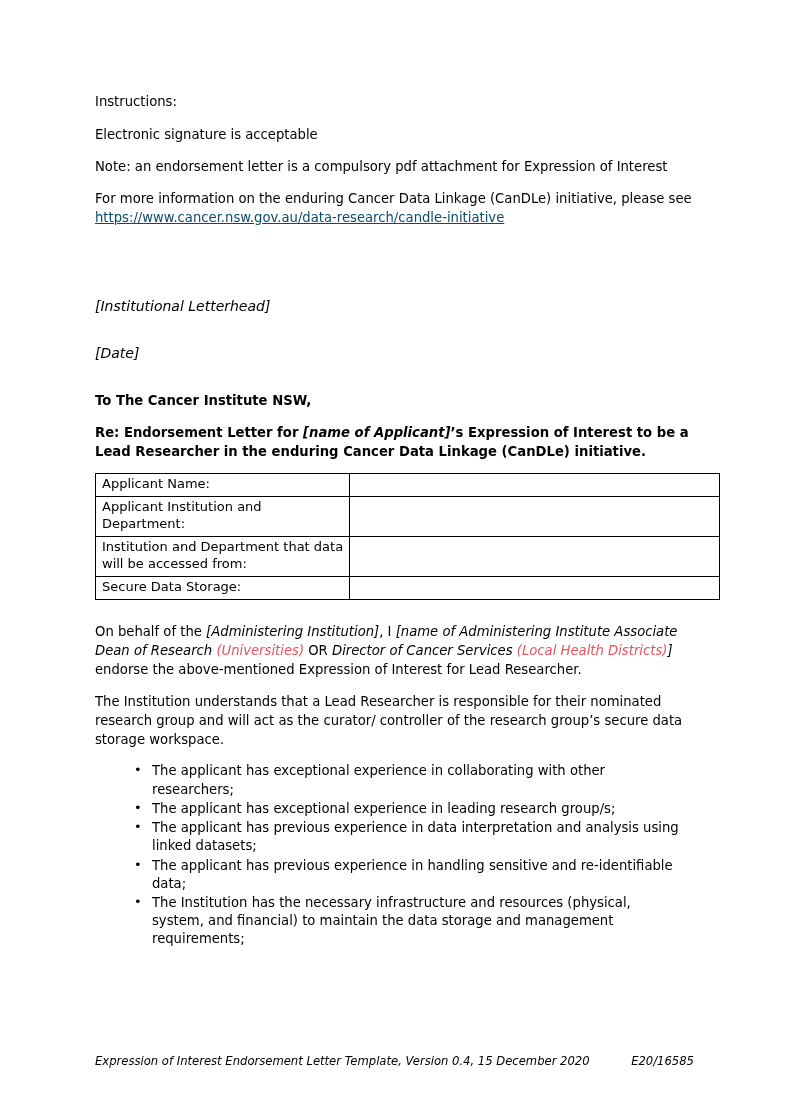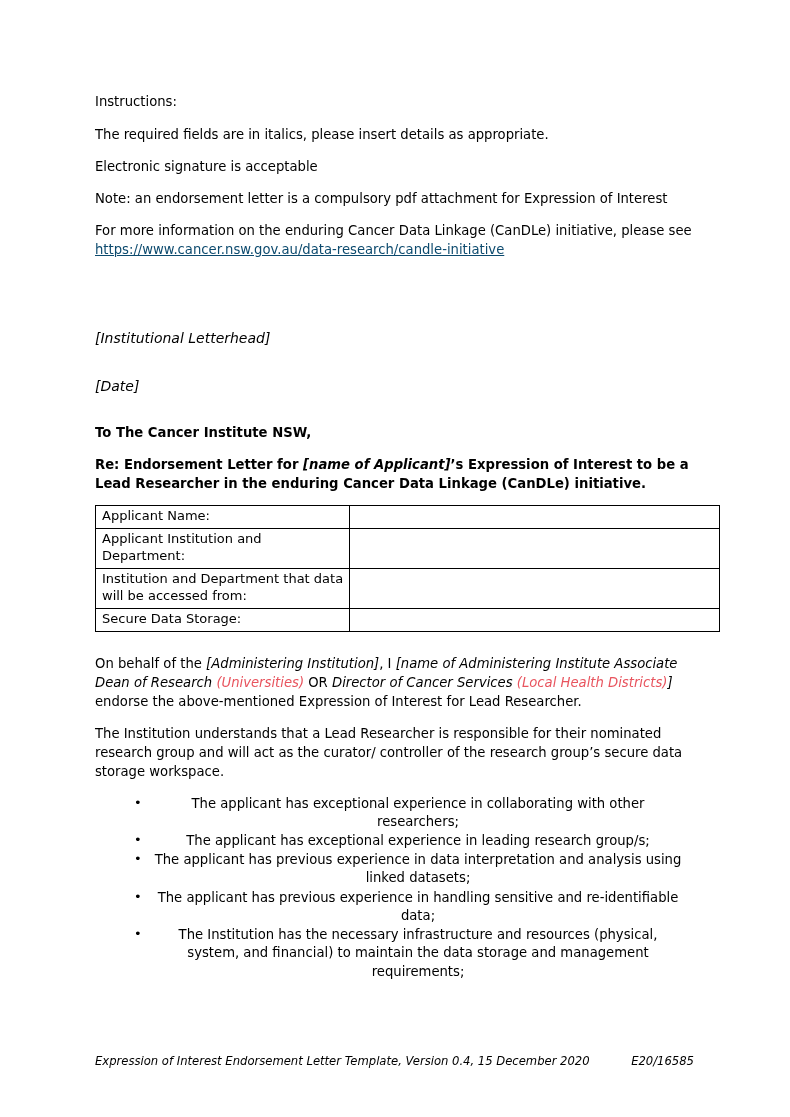--- a/index.html
+++ b/index.html
@@ -85,21 +85,20 @@
     line-height: 1.3;
     padding: 2px 5px 3px 6px;
     vertical-align: top;
   }
   td.label-cell { width: 242px; }
   td.value-cell { width: 358px; }
   ul.confirm-list {
     margin: 12px;
     padding: 0 0 0 0;
     list-style: none;
-    text-align: center;
   }
   ul.confirm-list li {
     position: relative;
     font-size: 13.2px;
     line-height: 1.38;
     padding-left: 45px;
     margin-bottom: 1px;
   }
   ul.confirm-list li::before {
     content: "\2022";
@@ -123,21 +122,20 @@
 </style>
 </head>
 <body>
 
 <div class="page">
   <div class="content">
 
 
     <p class="instructions-head"><span>Instructions:</span></p>
 
-    <p class="body-text">The required fields are in italics, please insert details as appropriate.</p>
 
     <p class="body-text">Electronic signature is acceptable</p>
 
     <p class="body-text"><span class="bold">Note:</span><span> an endorsement letter is a compulsory pdf attachment for Expression of Interest</span></p>
 
     <p class="body-text"><span>For more information on the enduring Cancer Data Linkage (CanDLe) initiative, please see </span><a class="link" href="#">https://www.cancer.nsw.gov.au/data-research/candle-initiative</a></p>
 
     <div class="spacer-lg"></div>
 
     <p class="letterhead">[Institutional Letterhead]</p>

